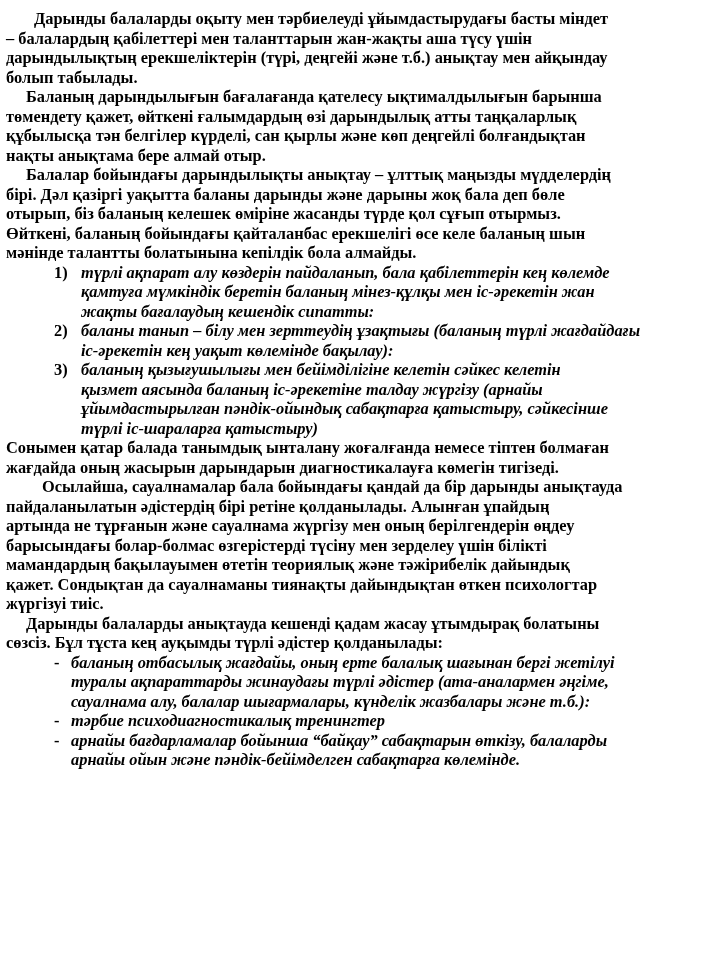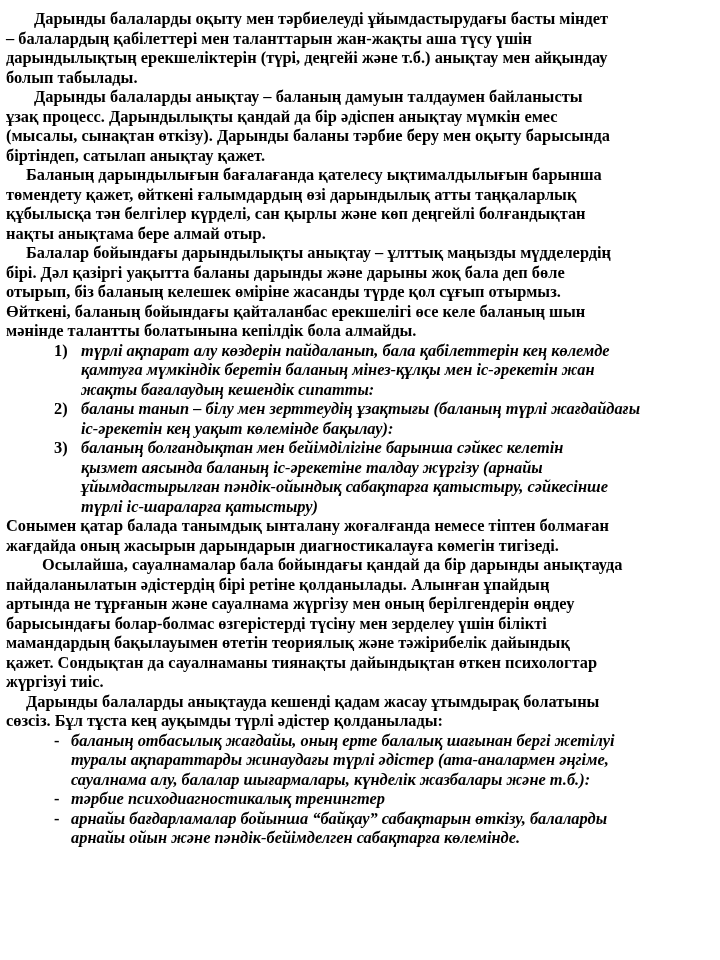--- a/index.html
+++ b/index.html
@@ -37,24 +37,20 @@
 </head>
 <body>
 
 <div class="page">
 
   <p class="para ind-28">Дарынды балаларды оқыту мен тәрбиелеуді ұйымдастырудағы басты міндет
 – балалардың қабілеттері мен таланттарын жан-жақты аша түсу үшін
 дарындылықтың ерекшеліктерін (түрі, деңгейі және т.б.) анықтау мен айқындау
 болып табылады.</p>
 
-  <p class="para ind-28">Дарынды балаларды анықтау – баланың дамуын талдаумен байланысты
-ұзақ процесс. Дарындылықты қандай да бір әдіспен анықтау мүмкін емес
-(мысалы, сынақтан өткізу). Дарынды баланы тәрбие беру мен оқыту барысында
-біртіндеп, сатылап анықтау қажет.</p>
 
   <p class="para ind-20">Баланың дарындылығын бағалағанда қателесу ықтималдылығын барынша
 төмендету қажет, өйткені ғалымдардың өзі дарындылық атты таңқаларлық
 құбылысқа тән белгілер күрделі, сан қырлы және көп деңгейлі болғандықтан
 нақты анықтама бере алмай отыр.</p>
 
   <p class="para ind-20">Балалар бойындағы дарындылықты анықтау – ұлттық маңызды мүдделердің
 бірі. Дәл қазіргі уақытта баланы дарынды және дарыны жоқ бала деп бөле
 отырып, біз баланың келешек өміріне жасанды түрде қол сұғып отырмыз.
 Өйткені, баланың бойындағы қайталанбас ерекшелігі өсе келе баланың шын
@@ -68,21 +64,21 @@
 қамтуға мүмкіндік беретін баланың мінез-құлқы мен іс-әрекетін жан
 жақты бағалаудың кешендік сипатты:</span>
     </div>
     <div class="li num">
       <span class="marker">2)</span>
       <span class="li-text">баланы танып – білу мен зерттеудің ұзақтығы (баланың түрлі жағдайдағы
 іс-әрекетін кең уақыт көлемінде бақылау):</span>
     </div>
     <div class="li num">
       <span class="marker">3)</span>
-      <span class="li-text">баланың болғандықтан мен бейімділігіне барынша сәйкес келетін
+      <span class="li-text">баланың қызығушылығы мен бейімділігіне келетін сәйкес келетін
 қызмет аясында баланың іс-әрекетіне талдау жүргізу (арнайы
 ұйымдастырылған пәндік-ойындық сабақтарға қатыстыру, сәйкесінше
 түрлі іс-шараларға қатыстыру)</span>
     </div>
   </div>
 
   <p class="para ind-0">Сонымен қатар балада танымдық ынталану жоғалғанда немесе тіптен болмаған
 жағдайда оның жасырын дарындарын диагностикалауға көмегін тигізеді.</p>
 
   <p class="para ind-36">Осылайша, сауалнамалар бала бойындағы қандай да бір дарынды анықтауда

